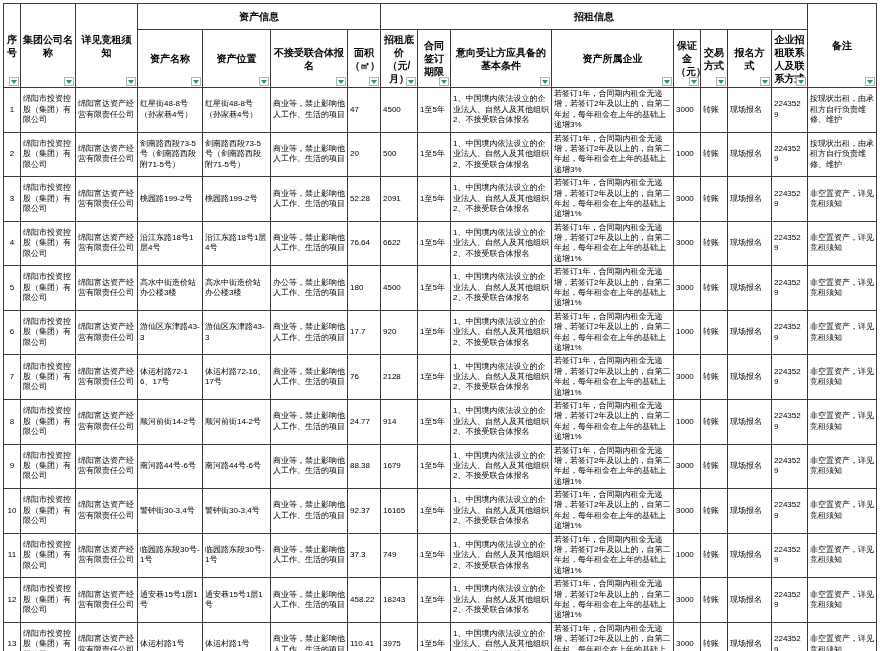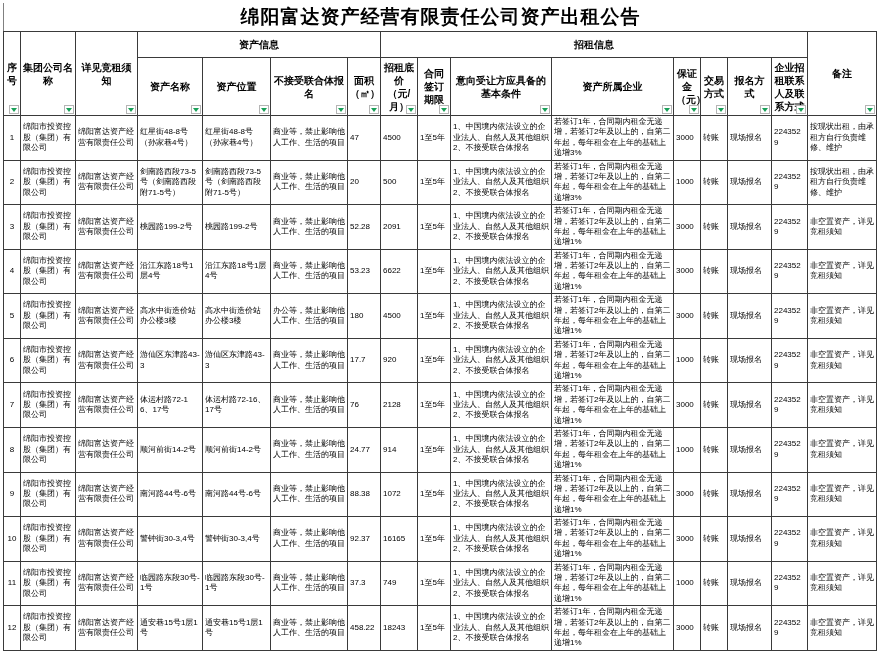--- a/index.html
+++ b/index.html
@@ -16,23 +16,20 @@
   tbody td{text-align:left;}
   tbody td.c0{text-align:center;}
   .flt{position:absolute;right:1px;bottom:1px;width:10px;height:9px;background:#fff;border:1px solid #b5b5b5;display:flex;align-items:center;justify-content:center;box-sizing:border-box;}
   .flt::after{content:"";display:block;width:0;height:0;border-left:3px solid transparent;border-right:3px solid transparent;border-top:4px solid #18a058;}
 </style>
 </head>
 <body>
 
 <div class="sheet">
 
-  <div class="title-row">
-    <span class="title-text">绵阳富达资产经营有限责任公司资产出租公告</span>
-  </div>
 
   <table>
     <colgroup>
       <col style="width:17px">
         <col style="width:55px">
         <col style="width:62px">
         <col style="width:65px">
       <col style="width:68px">
         <col style="width:77px">
         <col style="width:33px">
@@ -128,21 +125,21 @@
           <td class="c14">2243529</td>
           <td class="c15">非空置资产，详见竞租须知</td>
         </tr>
         <tr>
           <td class="c0">4</td>
           <td class="c1">绵阳市投资控股（集团）有限公司</td>
           <td class="c2">绵阳富达资产经营有限责任公司</td>
           <td class="c3">沿江东路18号1层4号</td>
           <td class="c4">沿江东路18号1层4号</td>
           <td class="c5">商业等，禁止影响他人工作、生活的项目</td>
-          <td class="c6">53.23</td>
+          <td class="c6">76.64</td>
           <td class="c7">6622</td>
           <td class="c8">1至5年</td>
           <td class="c9">1、中国境内依法设立的企业法人、自然人及其他组织
 2、不接受联合体报名</td>
           <td class="c10">若签订1年，合同期内租金无递增，若签订2年及以上的，自第二年起，每年租金在上年的基础上递增1%</td>
           <td class="c11">3000</td>
           <td class="c12">转账</td>
           <td class="c13">现场报名</td>
           <td class="c14">2243529</td>
           <td class="c15">非空置资产，详见竞租须知</td>
@@ -224,21 +221,21 @@
           <td class="c15">非空置资产，详见竞租须知</td>
         </tr>
         <tr>
           <td class="c0">9</td>
           <td class="c1">绵阳市投资控股（集团）有限公司</td>
           <td class="c2">绵阳富达资产经营有限责任公司</td>
           <td class="c3">南河路44号-6号</td>
           <td class="c4">南河路44号-6号</td>
           <td class="c5">商业等，禁止影响他人工作、生活的项目</td>
           <td class="c6">88.38</td>
-          <td class="c7">1072</td>
+          <td class="c7">1679</td>
           <td class="c8">1至5年</td>
           <td class="c9">1、中国境内依法设立的企业法人、自然人及其他组织
 2、不接受联合体报名</td>
           <td class="c10">若签订1年，合同期内租金无递增，若签订2年及以上的，自第二年起，每年租金在上年的基础上递增1%</td>
           <td class="c11">3000</td>
           <td class="c12">转账</td>
           <td class="c13">现场报名</td>
           <td class="c14">2243529</td>
           <td class="c15">非空置资产，详见竞租须知</td>
         </tr>

